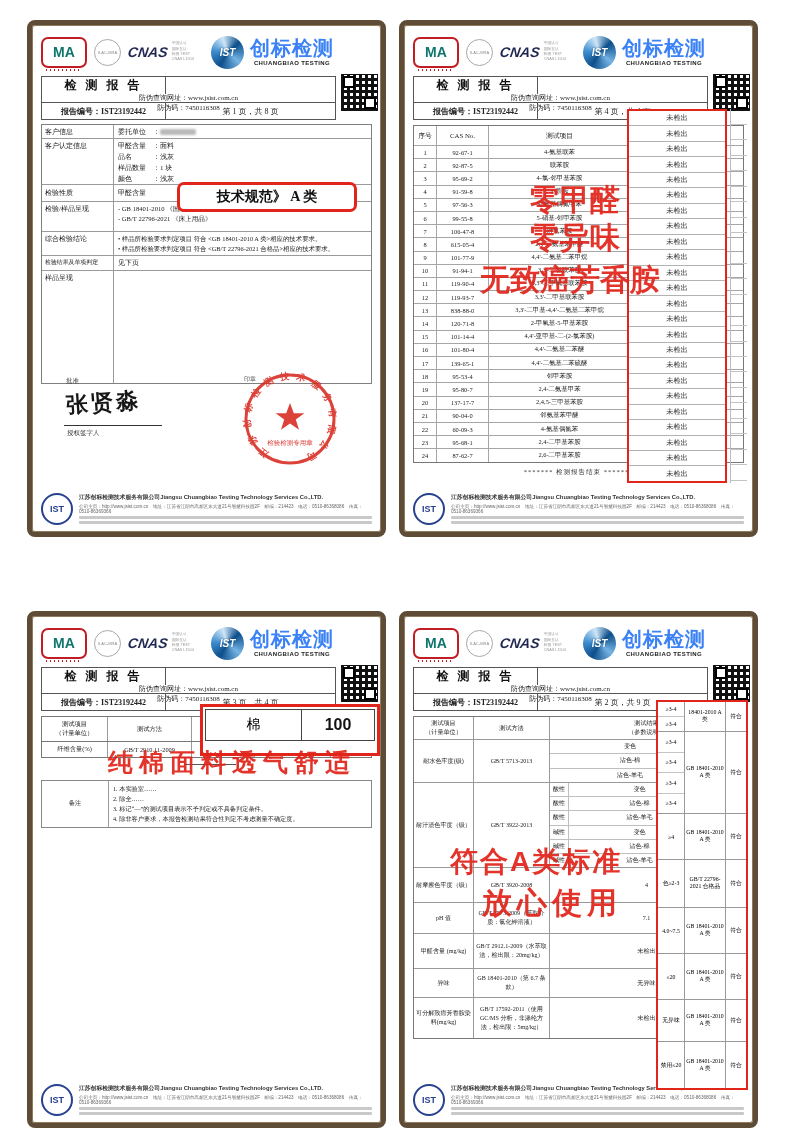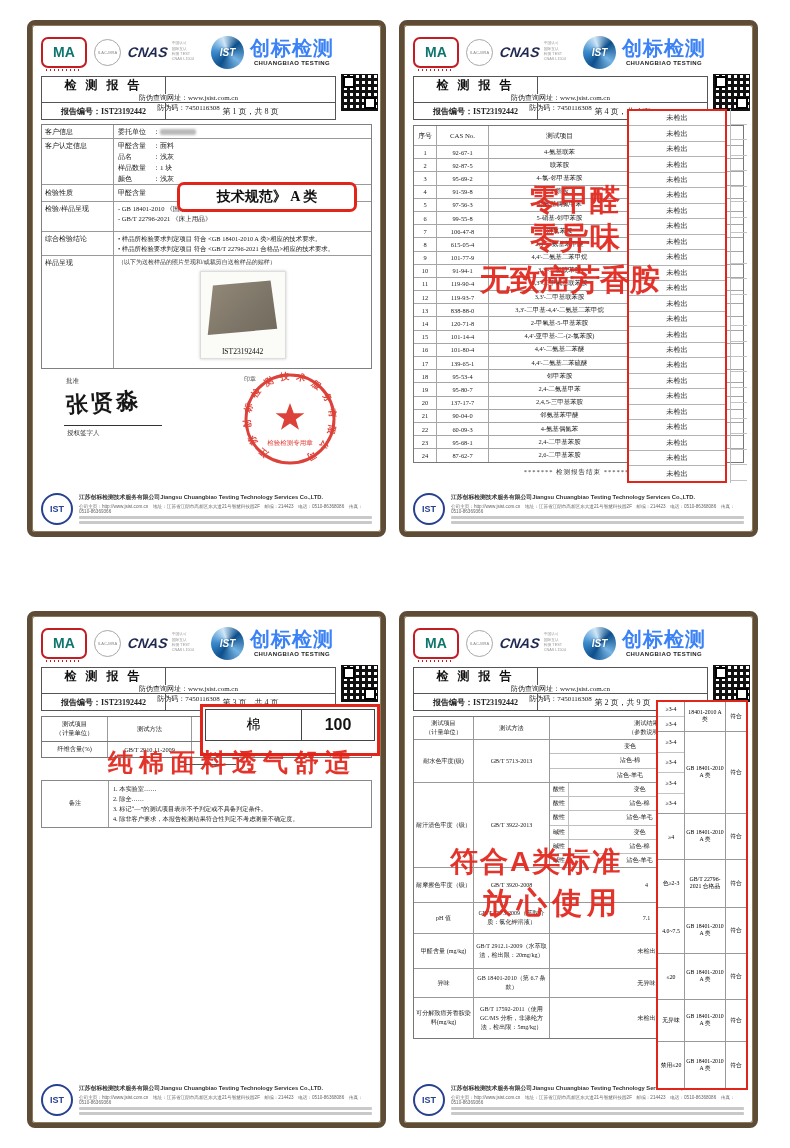--- a/index.html
+++ b/index.html
@@ -219,29 +219,26 @@
             <div class="kv-line" style="font-size:6.6px">- GB/T 22796-2021 《床上用品》</div>
           </div>
       </div>
       <div class="it-row" style="height:23px">
         <div class="it-label">综合检验结论</div>
         <div class="it-val bullets">
             <div>• 样品所检验要求判定项目 符合 &lt;GB 18401-2010 A 类&gt;相应的技术要求。</div>
             <div>• 样品所检验要求判定项目 符合 &lt;GB/T 22796-2021 合格品&gt;相应的技术要求。</div>
           </div>
       </div>
+      <div class="it-row" style="height:14px">
+        <div class="it-label small">检验结果及单项判定</div>
+        <div class="it-val">见下页</div>
+      </div>
       <div class="it-row" style="height:112px">
         <div class="it-label">样品呈现</div>
-        <div class="it-val">
-          <div class="caption">（以下为送检样品的照片呈现和/或裁剪自送检样品的贴样）</div>
-          <div class="photo">
-            <div class="fabric"></div>
-            <div class="photo-code">IST23192442</div>
-          </div>
-        </div>
       </div>
     </div>
   </div>
   <div class="redbox" style="left:145px;top:157px;width:180px;height:30px;display:flex;align-items:center;justify-content:center;font-size:14px;font-weight:bold;font-family:'Liberation Serif','DejaVu Serif',serif;color:#111;border-radius:7px;">技术规范》 A 类</div>
   <div class="p1-sign">
     <div class="approve">批准</div>
     <div class="sig">张贤淼</div>
     <div class="sig-line"></div>
     <div class="signer">授权签字人</div>
     <div class="seal-label">印章</div>

